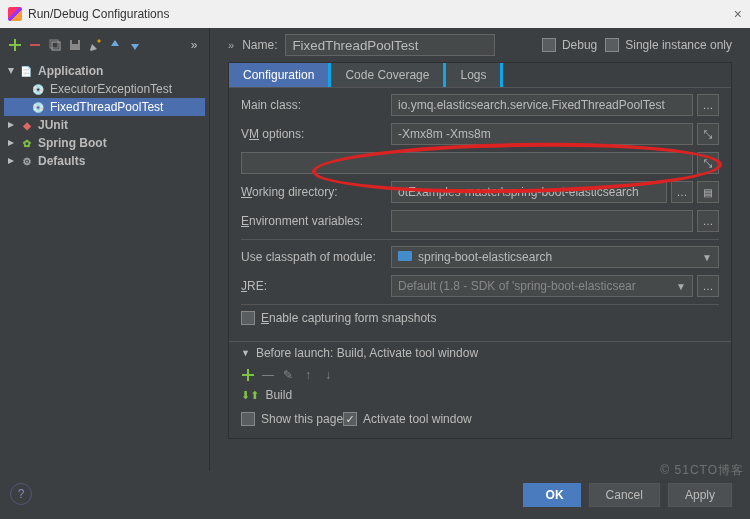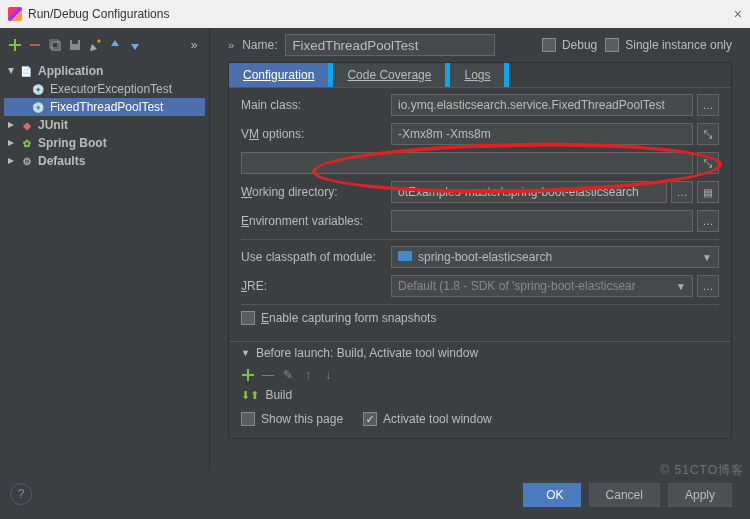--- a/index.html
+++ b/index.html
@@ -23,43 +23,43 @@
   .leaficon.gear { color: #aaa; }
   .main { position: absolute; left: 210px; right: 0; top: 28px; bottom: 48px; padding: 6px 18px; overflow: hidden; }
   .namerow { display: flex; align-items: center; gap: 8px; margin-bottom: 6px; }
   .chev { color: #aaa; font-size: 11px; }
   .txtinput { background: #45494a; border: 1px solid #646464; color: #bbb; padding: 3px 6px; height: 22px; }
   .namerow .name-in { flex: 0 0 210px; }
   .chk { display: inline-flex; align-items: center; gap: 6px; }
   .chk .box { width: 14px; height: 14px; border: 1px solid #888; background: #5a5d5f; display: inline-flex; align-items: center; justify-content: center; font-size: 11px; color: #ddd; }
   .panel { border: 1px solid #2d2f31; background: #3c3f41; }
   .tabs { display: flex; border-bottom: 1px solid #555; }
-  .tab { padding: 5px 14px; color: #bbb; background: #44494b; border-right: 5px solid #0ea5e9; text-decoration: underline; }
+  .tab { padding: 5px 14px; color: #bbb; background: #44494b; border-right: 3px solid #0ea5e9; }
   .tab.active { background: #4b6eaf; color: #fff; }
   .form { padding: 6px 12px; }
   .row { display: flex; align-items: center; margin-bottom: 7px; gap: 0; }
   .lbl { width: 150px; color: #bbb; }
   .lbl .ul { text-decoration: underline; }
   .fld { flex: 1; height: 22px; background: #45494a; border: 1px solid #646464; color: #bbb; padding: 2px 6px; display: flex; align-items: center; }
   .fldwrap { flex: 1; display: flex; align-items: flex-start; gap: 4px; }
   .sidebtn { width: 22px; height: 22px; border: 1px solid #646464; background: #45494a; display: inline-flex; align-items: center; justify-content: center; color: #bbb; font-size: 11px; }
   .select { flex: 1; height: 22px; background: #45494a; border: 1px solid #646464; color: #bbb; padding: 2px 6px; display: flex; align-items: center; justify-content: space-between; }
   .select .dd { color: #aaa; font-size: 10px; }
   .diricon { width: 14px; height: 10px; background: #448ccb; border-radius: 1px; display: inline-block; margin-right: 6px; position: relative; }
   .sep { height: 1px; background: #555; margin: 6px 0; }
   .section { padding: 4px 12px 8px 12px; }
   .section-hdr { display: flex; align-items: center; gap: 6px; color: #bbb; margin-bottom: 6px; }
   .section-hdr .tri2 { font-size: 9px; }
   .btnrow { display: flex; gap: 6px; padding: 2px 0 4px 0; }
   .buildrow { display: flex; align-items: center; gap: 6px; padding: 2px 0 6px 0; }
   .buildicon { color: #7ec344; font-size: 11px; }
-  .footer-checks { display: flex; align-items: center; gap: 20px; padding: 4px 0; }
+  .footer-checks { display: flex; align-items: center; padding: 4px 0; }
   .bottombar { position: absolute; left: 0; right: 0; bottom: 0; height: 48px; background: #3c3f41; display: flex; align-items: center; justify-content: flex-end; padding: 0 18px; gap: 8px; }
   .btn { height: 24px; padding: 0 16px; border: 1px solid #555; background: #4c5052; color: #bbb; display: inline-flex; align-items: center; }
-  .btn.primary { background: #4a7bbf; border-color: #4a7bbf; color: #fff; font-weight: normal; padding-left: 22px; }
+  .btn.primary { background: #4a7bbf; border-color: #4a7bbf; color: #fff; font-weight: bold; padding-left: 22px; }
   .helpbtn { position: absolute; left: 10px; bottom: 14px; width: 22px; height: 22px; border-radius: 50%; border: 1px solid #557; color: #88b; display: flex; align-items: center; justify-content: center; }
   .watermark { position: absolute; right: 6px; bottom: 40px; font-size: 12px; color: rgba(255,255,255,.25); letter-spacing: 1px; }
   .highlight-oval { position: absolute; left: 312px; top: 143px; width: 410px; height: 50px; border: 4px solid #d22; border-radius: 50%; pointer-events: none; transform: rotate(-1deg); }
   .dim { color: #888; }
 </style>
 </head>
 <body>
 
 <div class="titlebar">
   <div class="left">

